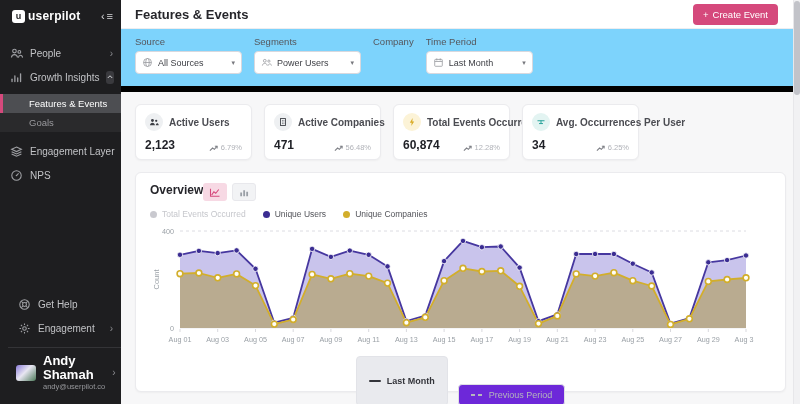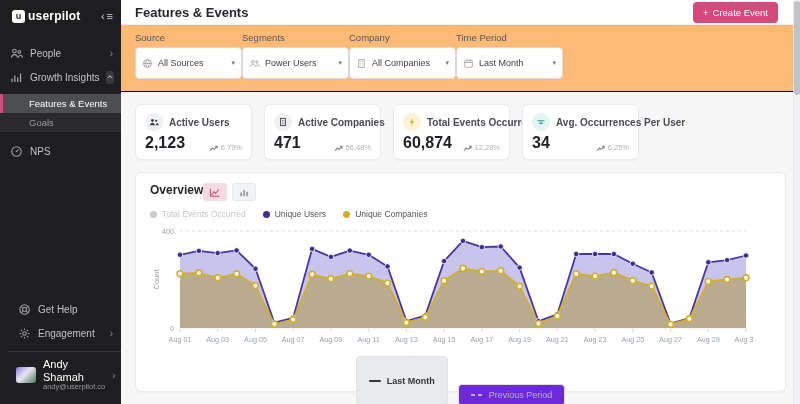--- a/index.html
+++ b/index.html
@@ -21,48 +21,48 @@
   .sub-block { background:#2a2a2c; margin-top:5px; margin-bottom:7px; }
   .sub-item { height:19px; display:flex; align-items:center; padding-left:29px; font-size:9.5px; color:#9a9a9e; position:relative; cursor:pointer; }
   .sub-item.active { background:#4d4e52; color:#fff; }
   .sub-item.active::before { content:""; position:absolute; left:0; top:0; bottom:0; width:3px; background:#d5497c; }
   .side-spacer { flex:1; }
   .side-footer { display:flex; flex-direction:column; padding-bottom:4px;margin-left:8px; }
   .divider { border-top:1px solid #343437; margin-top:6px; }
   .user-row { display:flex; align-items:center; padding:6px 8px 8px 8px; gap:7px; cursor:pointer; }
   .avatar { width:20px; height:16px; border-radius:3px; background:linear-gradient(135deg,#8a7bd8 0%,#e8e6f2 45%,#4d7a5a 100%); flex-shrink:0; }
   .user-meta { display:flex; flex-direction:column; line-height:1.15; }
-  .user-name { color:#fff; font-size:11px; font-weight:normal; }
+  .user-name { color:#fff; font-size:13px; font-weight:bold; }
   .user-email { color:#97989c; font-size:7.5px; }
 
   
   main { flex:1; display:flex; flex-direction:column; position:relative; background:#f7f7f8; }
   .top-header { background:#fff; height:34px; display:flex; align-items:center; justify-content:space-between; padding:0 14px; border-bottom:1px solid #ededf0; }
   .page-title { font-size:13px; font-weight:bold; color:#26262b; }
   .create-btn { background:#d5497c; color:#fff; border:none; border-radius:4px; font-size:9.5px; padding:5px 10px; display:flex; align-items:center; gap:4px; cursor:pointer; margin-right:8px; font-family:inherit; }
-  .filters { background:#fdba74; border-bottom:1px solid #000000; padding:7px 14px 12px; display:flex; }
+  .filters { background:#7dd3fc; border-bottom:6px solid #000000; padding:7px 14px 12px; display:flex; gap:12px; }
   .filter-group { display:flex; flex-direction:column; }
   .filter-label { font-size:9.5px; color:#55565c; margin-bottom:4px; }
-  .filter-box { width:107px; height:32px; border:1px solid #d8d8de; border-radius:4px; background:#fff; display:flex; align-items:center; padding:0 6px; gap:5px; cursor:pointer; }
+  .filter-box { width:107px; height:23px; border:1px solid #d8d8de; border-radius:4px; background:#fff; display:flex; align-items:center; padding:0 6px; gap:5px; cursor:pointer; }
   .filter-box .f-ico { width:11px; height:11px; color:#9a9ba0; display:flex; flex-shrink:0; }
   .filter-value { font-size:9px; color:#3f4046; white-space:nowrap; }
   .caret { margin-left:auto; font-size:7px; color:#77787d; }
 
   .content { padding:12px 14px; display:flex; flex-direction:column; gap:12px; }
   .stats { display:flex; gap:12px; }
   .stat-card { width:117px; height:56px; background:#fff; border:1px solid #ebebee; border-radius:6px; box-shadow:0 1px 2px rgba(20,20,30,.04); padding:8px 9px 7px; display:flex; flex-direction:column; justify-content:space-between; }
   .stat-top { display:flex; align-items:center; gap:6px; }
   .stat-ico { width:18px; height:18px; border-radius:50%; display:flex; align-items:center; justify-content:center; flex-shrink:0; }
   .stat-ico svg { width:10px; height:10px; }
   .ico-gray { background:#eef0f2; color:#3c3e45; }
   .ico-yellow { background:#fcf3d7; color:#d9ab25; }
   .ico-teal { background:#e3f4f2; color:#2aa39b; }
   .stat-label { font-size:10px; font-weight:600; color:#4b4c52; white-space:nowrap; }
   .stat-bottom { display:flex; align-items:flex-end; justify-content:space-between; }
-  .stat-value { font-size:16px; font-weight:bold; color:#1f2026; }
+  .stat-value { font-size:12px; font-weight:bold; color:#1f2026; }
   .stat-trend { display:flex; align-items:center; gap:3px; font-size:7.5px; color:#b0b2b8;justify-content:center; }
   .stat-trend svg { width:9px; height:8px; color:#7d7f85; }
 
   .chart-card { background:#fff; border:1px solid #ebebee; border-radius:6px; box-shadow:0 1px 2px rgba(20,20,30,.04); padding:10px 14px 10px; height:220px; display:flex; flex-direction:column; }
   .chart-head { display:flex; align-items:flex-start; }
   .chart-title { font-size:12px; font-weight:bold; color:#26262b; }
   .toggles { display:flex; gap:5px; }
   .toggle { width:24px; height:18px; border-radius:3px; display:flex; align-items:center; justify-content:center; cursor:pointer; border:1px solid transparent; }
   .toggle svg { width:12px; height:11px; }
   .toggle.active { background:#f7d9e4; color:#d5497c; }
@@ -131,20 +131,31 @@
 
       <div class="sub-block">
         <div class="sub-item active">
           <span>Features &amp; Events</span>
         </div>
         <div class="sub-item">
           <span>Goals</span>
         </div>
       </div>
 
+      <div class="nav-item">
+        <span class="nav-ico">
+          <svg viewBox="0 0 16 16" fill="none" stroke="currentColor" stroke-width="1.3">
+              <path d="M8 2.5l6 2.8-6 2.8-6-2.8z"></path>
+              <path d="M2 8.2l6 2.8 6-2.8"></path>
+              <path d="M2 11l6 2.8 6-2.8"></path>
+            </svg>
+        </span>
+        <span class="nav-label">Engagement Layer</span>
+        <span class="nav-chev">›</span>
+      </div>
 
       <div class="nav-item">
         <span class="nav-ico">
           <svg viewBox="0 0 16 16" fill="none" stroke="currentColor" stroke-width="1.3">
               <circle cx="8" cy="8" r="5.8"></circle>
               <path d="M8 8l2.6-2.6"></path>
               <circle cx="8" cy="8" r="1" fill="currentColor" stroke="none"></circle>
             </svg>
         </span>
         <span class="nav-label">NPS</span>
@@ -220,30 +231,20 @@
                 <circle cx="11.5" cy="6" r="1.6"></circle>
                 <path d="M10.5 12.5c.3-1.6 1.3-2.5 2.5-2.5 1 0 1.8.7 2.2 2.5"></path>
               </svg>
           </span>
           <span class="filter-value">Power Users</span>
           <span class="caret">▾</span>
         </div>
       </div>
       <div class="filter-group">
         <span class="filter-label">Company</span>
-        <div class="filter-box">
-          <span class="f-ico">
-            <svg viewBox="0 0 16 16" fill="none" stroke="currentColor" stroke-width="1.2">
-                <rect x="4" y="2.5" width="8" height="11"></rect>
-                <path d="M6.5 5h1M9 5h1M6.5 7.5h1M9 7.5h1M6.5 10h1M9 10h1"></path>
-              </svg>
-          </span>
-          <span class="filter-value">All Companies</span>
-          <span class="caret">▾</span>
-        </div>
       </div>
       <div class="filter-group">
         <span class="filter-label">Time Period</span>
         <div class="filter-box">
           <span class="f-ico">
             <svg viewBox="0 0 16 16" fill="none" stroke="currentColor" stroke-width="1.2">
                 <rect x="2.5" y="3.5" width="11" height="10" rx="1"></rect>
                 <path d="M2.5 6.5h11M5.5 2v3M10.5 2v3"></path>
               </svg>
           </span>

